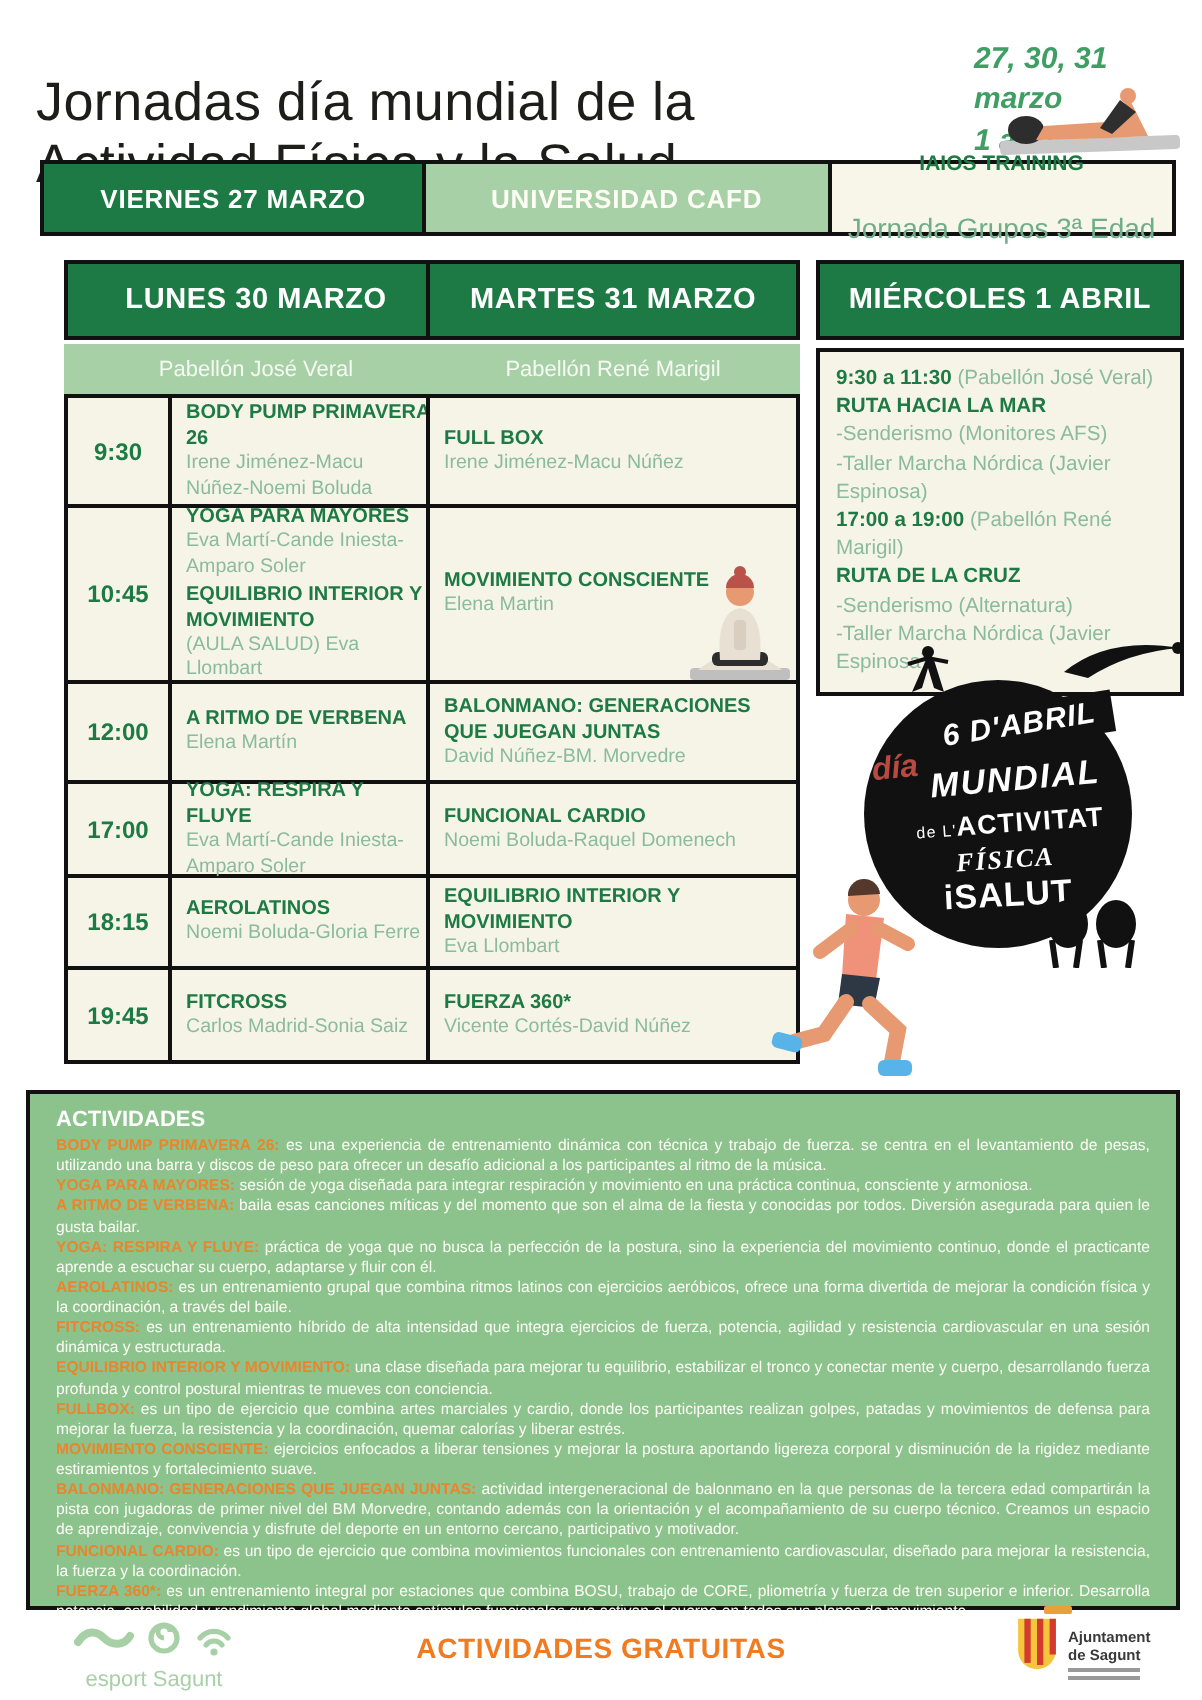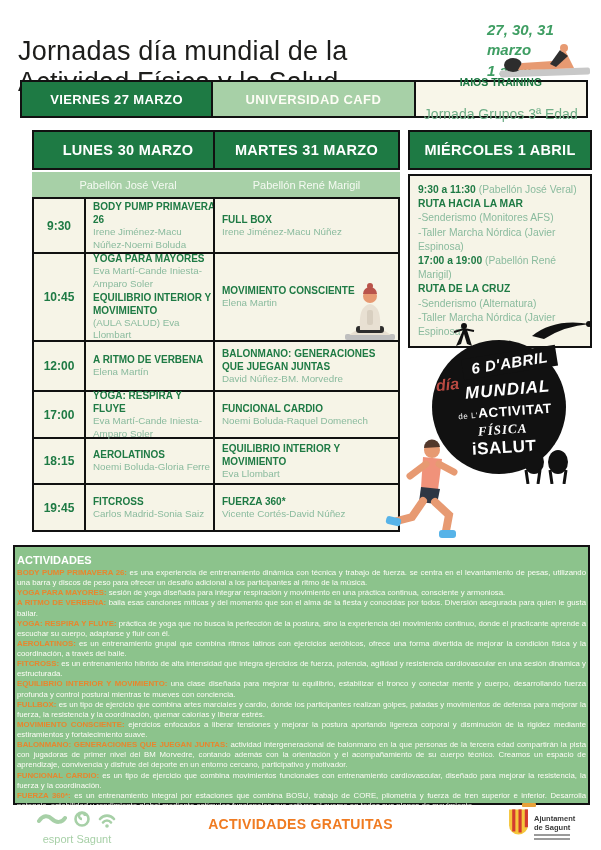--- a/index.html
+++ b/index.html
@@ -57,21 +57,21 @@
   .b-fis{position:absolute;left:58px;top:92px;color:#fff;font-weight:700;font-style:italic;font-size:13px;transform:rotate(-4deg);
          font-family:"Liberation Serif", serif;letter-spacing:1px;}
   .b-sal{position:absolute;left:52px;top:108px;color:#fff;font-weight:700;font-size:17px;transform:rotate(-3deg);letter-spacing:0.5px;}
   .sil{position:absolute;}
   
   .runner{position:absolute;left:385px;top:437px;}
   
   .meditator{position:absolute;right:3px;top:150px;z-index:3;}
   
   .acts-box{position:absolute;left:13px;top:545px;width:577px;height:260px;background:#8cc38c;
-            border:2px solid #111;box-sizing:border-box;padding:7px 2px;}
+            border:2px solid #111;box-sizing:border-box;padding:7px 13px;}
   .acts-title{color:#ffffff;font-weight:700;font-size:11px;margin:0 0 2px 0;}
   .entry{margin:0;color:#fdfdf6;font-size:7.8px;line-height:1.3;text-align:justify;}
   .lab{color:#e8862d;font-weight:700;}
   
   .free{position:absolute;left:0;top:816px;width:601px;text-align:center;color:#f07b21;
         font-weight:700;font-size:14px;letter-spacing:0.3px;}
   .esport{position:absolute;left:22px;top:810px;width:110px;text-align:center;color:#a7d0a7;}
   .esport-icons{display:flex;justify-content:center;align-items:center;gap:6px;}
   .esport-word{font-size:11px;margin-top:1px;}
   .ayto{position:absolute;left:508px;top:808px;display:flex;gap:5px;align-items:flex-start;}

